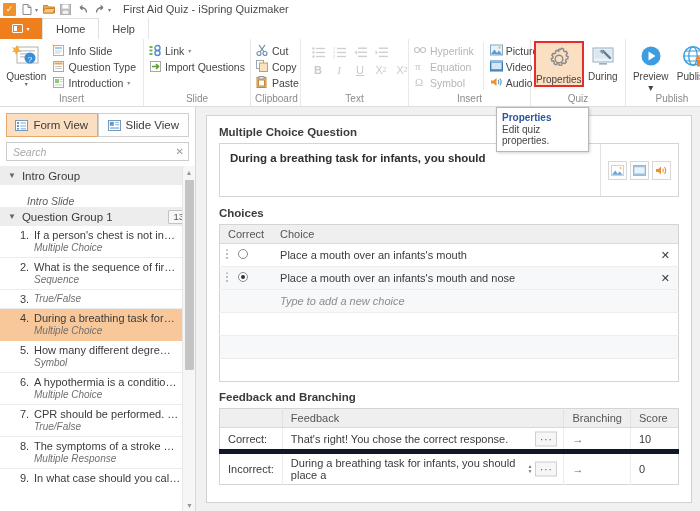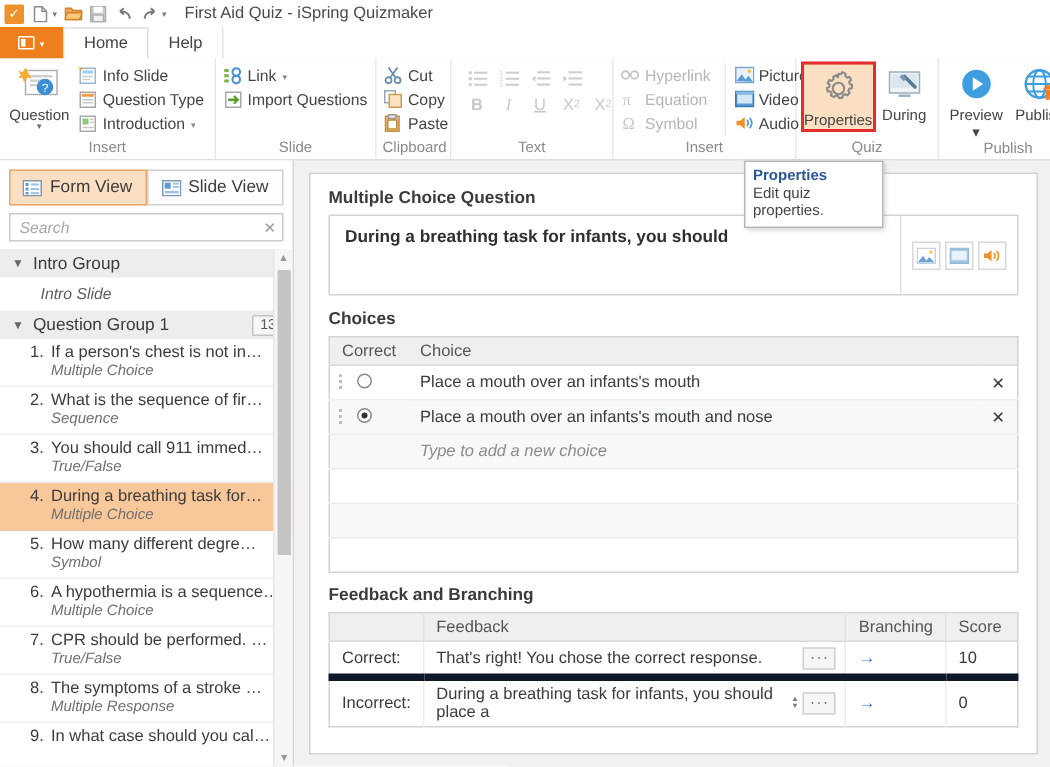--- a/index.html
+++ b/index.html
@@ -157,21 +157,21 @@
   .grouphdr{
     height:19px;background:#ededed;display:flex;align-items:center;
     padding:0 6px 0 8px;font-size:11.5px;color:#3b3b3b;gap:6px;
   }
   .grouphdr .chev{font-size:8px;color:#666;}
   .grouphdr .cnt{
     margin-left:auto;border:1px solid #c3c3c3;background:#f7f7f7;
     font-size:9.5px;padding:0 4px;border-radius:1px;color:#555;line-height:12px;
   }
   .introslide{
-    height:22px;display:flex;align-items:center;padding-left:27px;
+    height:22px;display:flex;align-items:flex-end;padding-left:27px;
     font-size:10.5px;font-style:italic;color:#5c5c5c;
   }
   .qitem{
     padding:3px 6px 3px 20px;border-bottom:1px solid #ececec;
     position:relative;
   }
   .qitem.sel{background:#f9c89a;border-bottom-color:#f9c89a;}
   .qitem .qnum{position:absolute;left:20px;top:3px;font-size:11px;color:#3b3b3b;}
   .qitem .qtext{
     margin-left:14px;font-size:11px;color:#3b3b3b;white-space:nowrap;
@@ -686,36 +686,35 @@
         <div class="qtext">If a person's chest is not in…</div>
         <div class="qtype">Multiple Choice</div>
       </div>
       <div class="qitem">
         <span class="qnum">2.</span>
         <div class="qtext">What is the sequence of fir…</div>
         <div class="qtype">Sequence</div>
       </div>
       <div class="qitem">
         <span class="qnum">3.</span>
-        <div class="qtext">You should call 911 immed…</div>
         <div class="qtype">True/False</div>
       </div>
       <div class="qitem sel">
         <span class="qnum">4.</span>
         <div class="qtext">During a breathing task for…</div>
         <div class="qtype">Multiple Choice</div>
       </div>
       <div class="qitem">
         <span class="qnum">5.</span>
         <div class="qtext">How many different degre…</div>
         <div class="qtype">Symbol</div>
       </div>
       <div class="qitem">
         <span class="qnum">6.</span>
-        <div class="qtext">A hypothermia is a sequence…</div>
+        <div class="qtext">A hypothermia is a conditio…</div>
         <div class="qtype">Multiple Choice</div>
       </div>
       <div class="qitem">
         <span class="qnum">7.</span>
         <div class="qtext">CPR should be performed. …</div>
         <div class="qtype">True/False</div>
       </div>
       <div class="qitem">
         <span class="qnum">8.</span>
         <div class="qtext">The symptoms of a stroke …</div>

